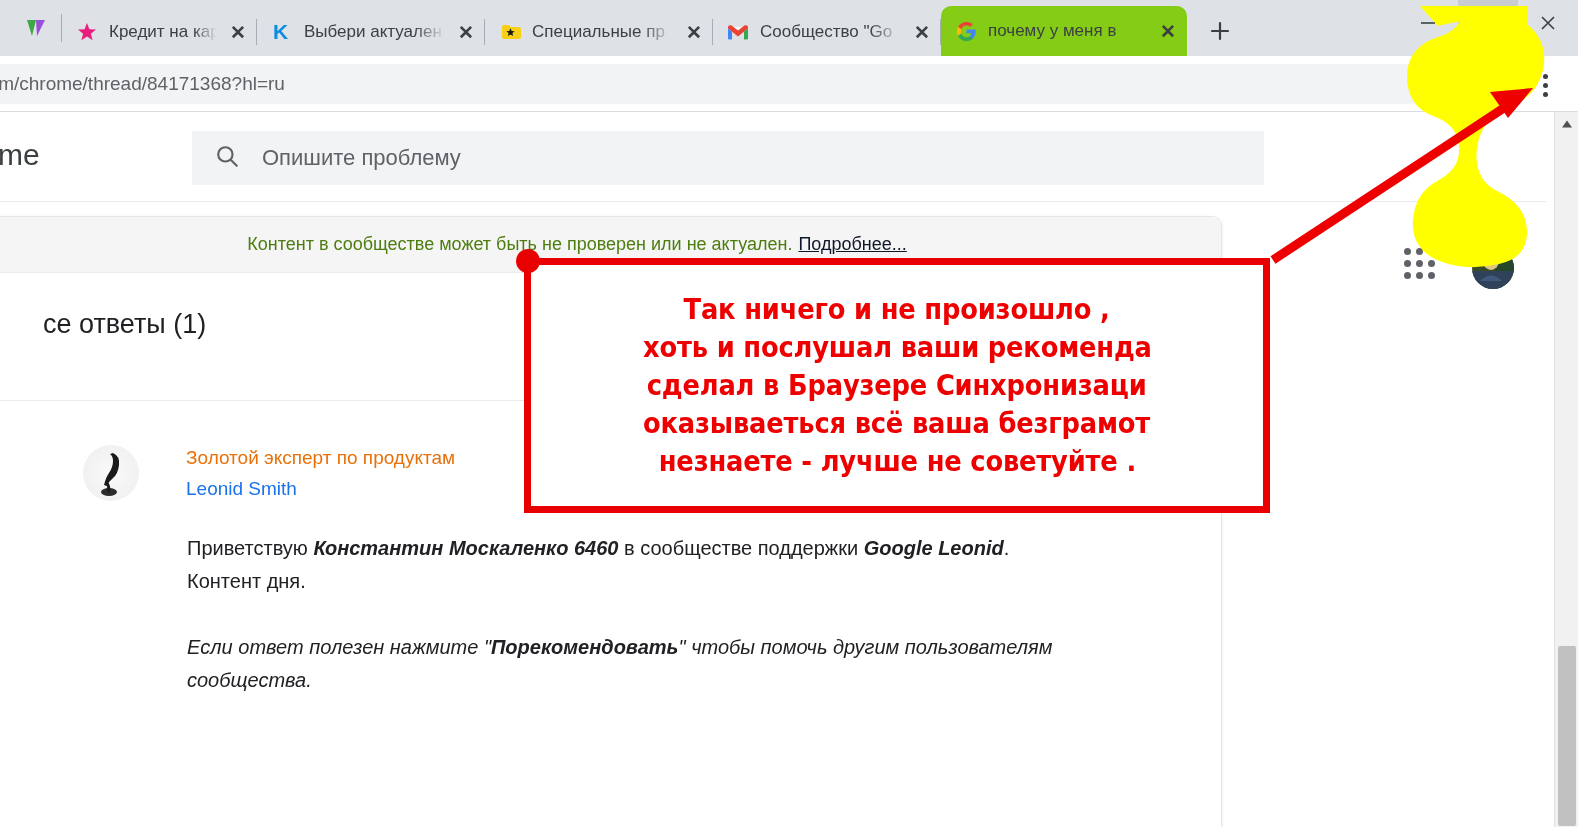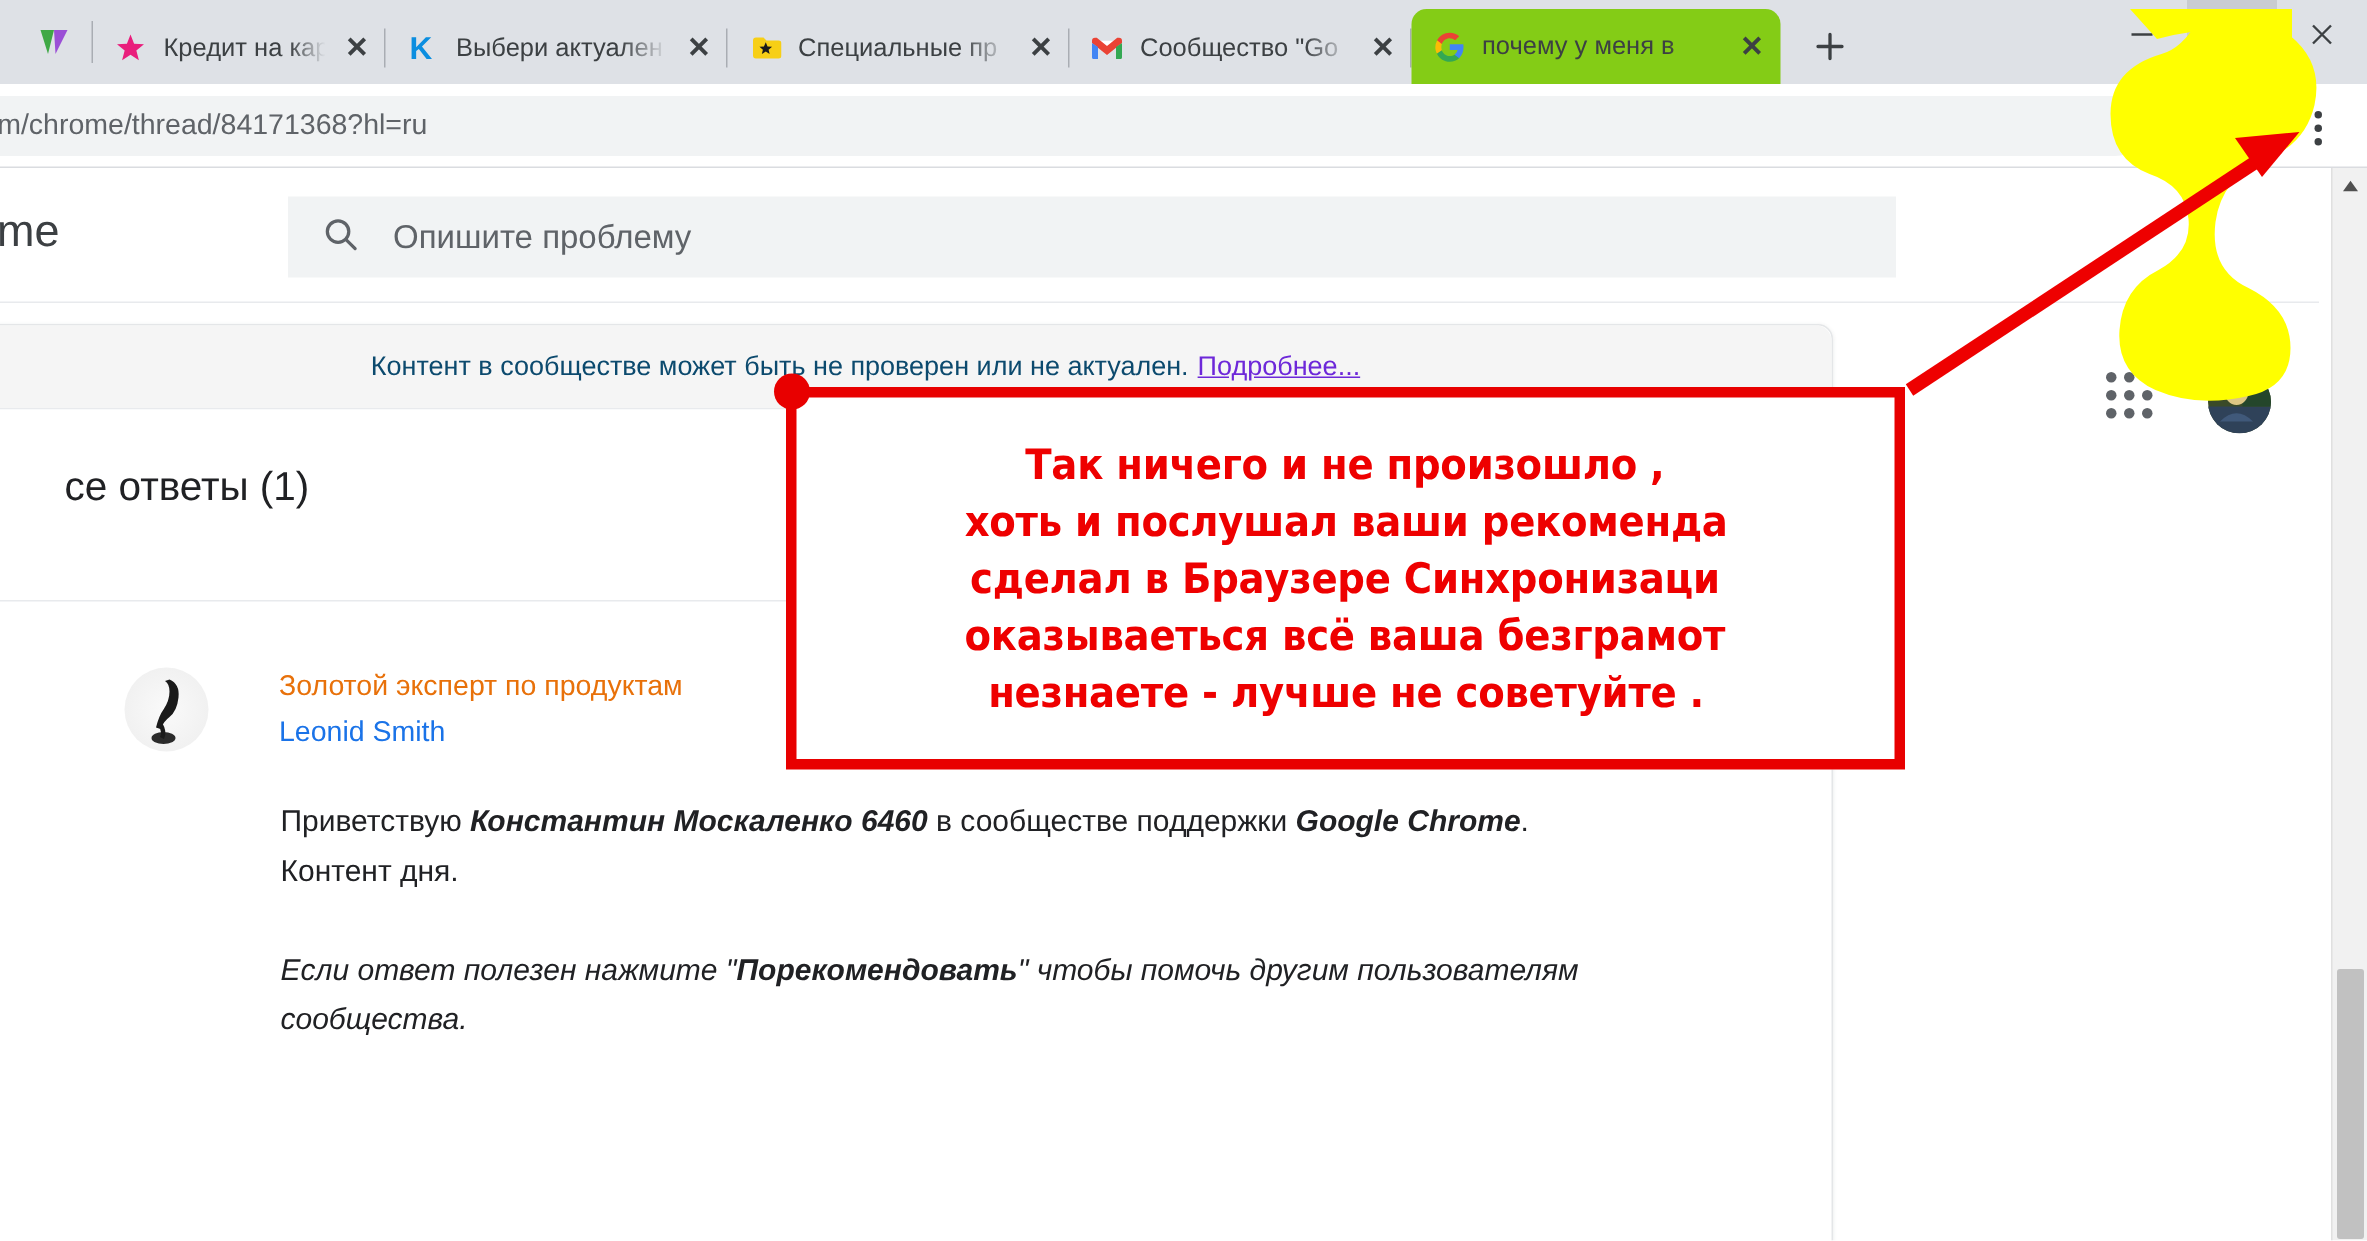--- a/index.html
+++ b/index.html
@@ -177,24 +177,24 @@
     box-shadow: 0 1px 3px rgba(60,64,67,0.12);
   }
   #community-notice {
     position: absolute; left: 0; top: 0; width: 1288px; height: 56px;
     background: #f5f5f5;
     border-bottom: 1px solid #e8eaed;
     border-radius: 10px 10px 0 0;
     display: flex; align-items: center; justify-content: center;
   }
   #community-notice-text {
-    font-size: 18px; color: #0c4a6e;
+    font-size: 18px; color: #4d7c0f;
   }
   #community-notice-link {
-    font-size: 18px; color: #6d28d9; text-decoration: underline;
+    font-size: 18px; color: #0f172a; text-decoration: underline;
     margin-left: 6px;
   }
 
   #all-answers-heading {
     position: absolute; left: 110px; top: 92px;
     font-size: 27px; color: #202124;
     white-space: nowrap;
   }
 
   #answer-divider {
@@ -483,21 +483,21 @@
       <div id="answer-author">Leonid Smith</div>
       <div id="answer-time">2 ч</div>
       <div id="answer-more-menu">
         <i></i>
         <i></i>
         <i></i>
       </div>
 
       <div id="answer-body">
         <div>
-          <span>Приветствую </span><span class="b-i">Константин Москаленко 6460</span><span> в сообществе поддержки </span><span class="b-i">Google Chrome</span><span>.</span>
+          <span>Приветствую </span><span class="b-i">Константин Москаленко 6460</span><span> в сообществе поддержки </span><span class="b-i">Google Leonid</span><span>.</span>
         </div>
         <div>Контент дня.</div>
         <span class="spacer"></span>
         <span class="italic-note"><span>Если ответ полезен нажмите "</span><b>Порекомендовать</b><span>" чтобы помочь другим пользователям сообщества.</span></span>
       </div>
 
     </div>
   </div>
 
   <div id="page-scrollbar">

